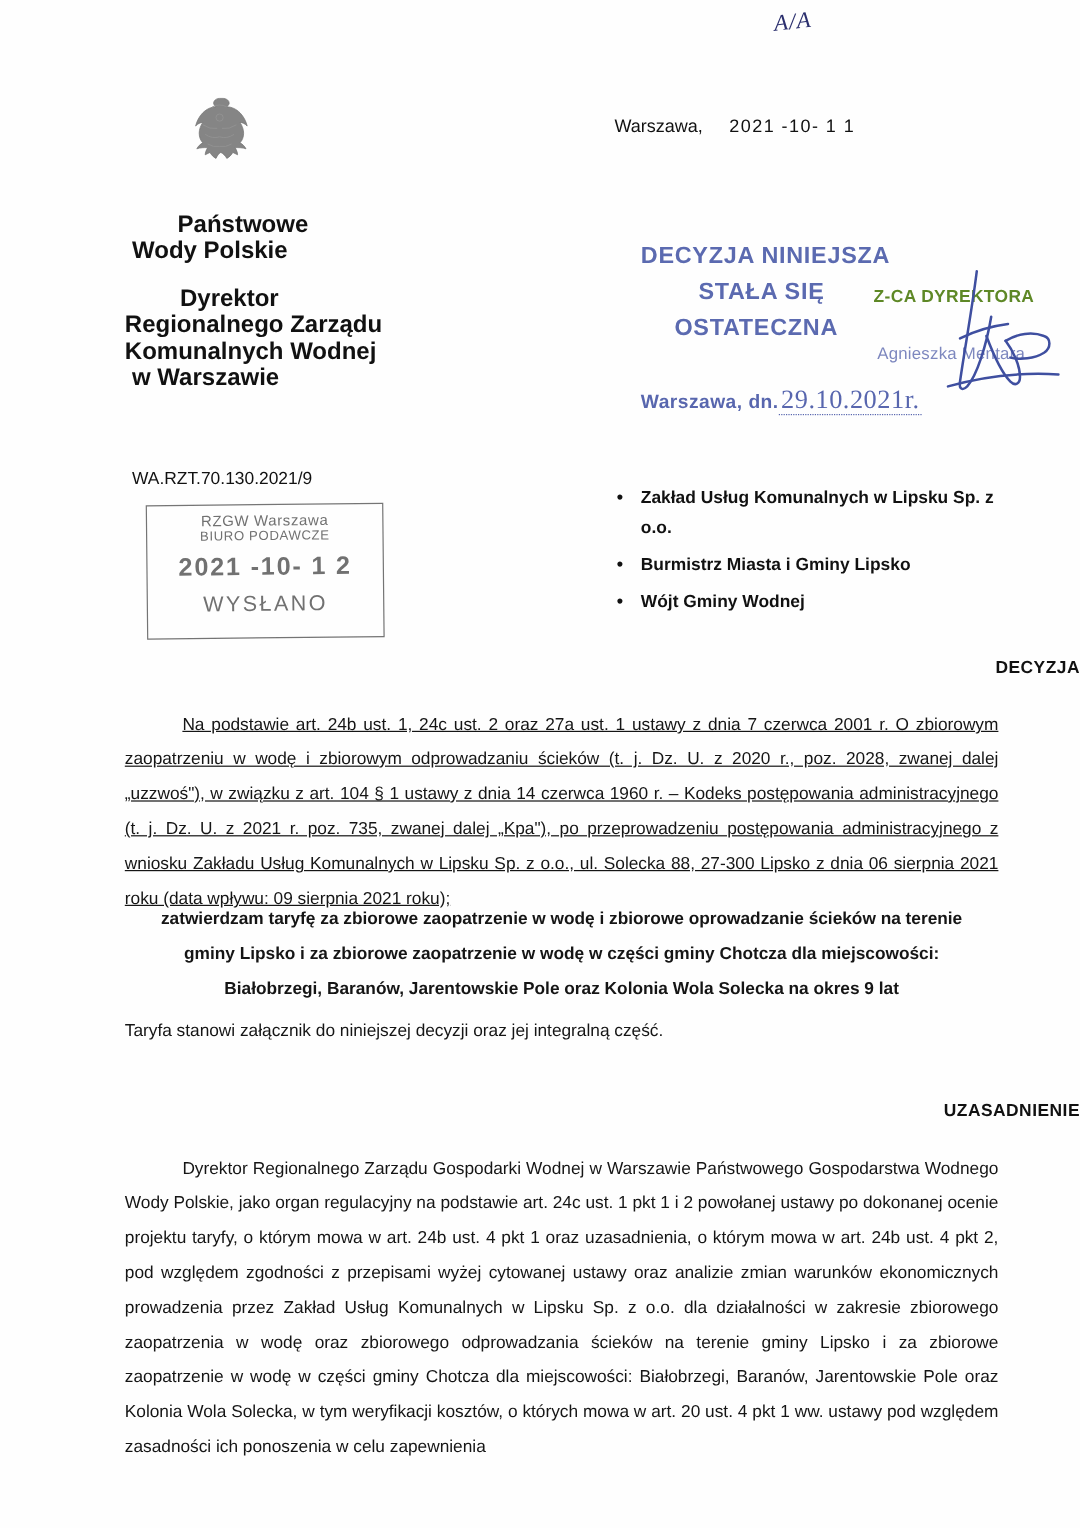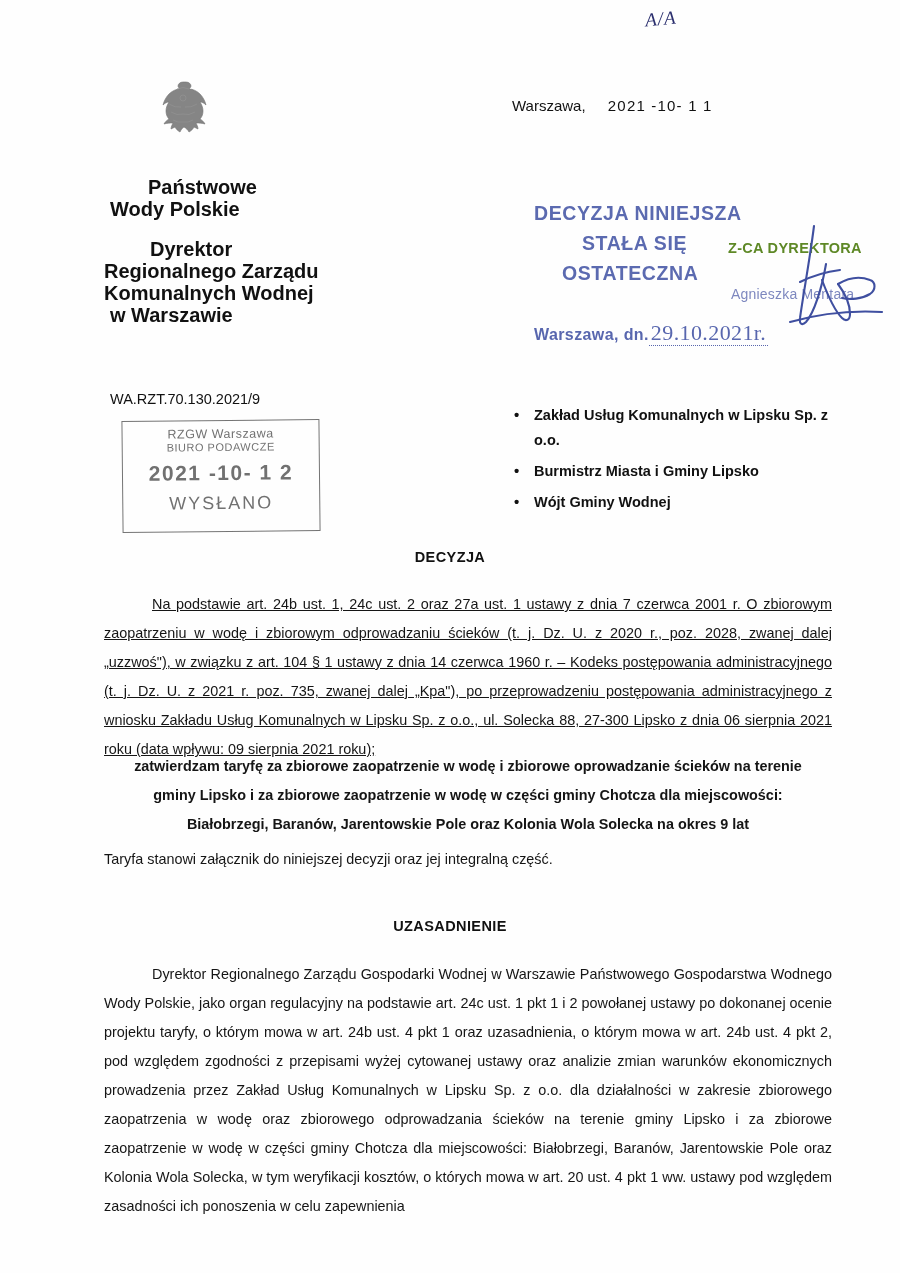--- a/index.html
+++ b/index.html
@@ -207,21 +207,21 @@
     position: absolute;
     left: -20px;
     top: -1px;
     font-size: 15px;
   }
 
   
   .h-center {
     position: absolute;
     width: 100%;
-    text-align: center;
+    text-align: right;
     font-size: 14.5px;
     font-weight: bold;
     letter-spacing: 0.4px;
     color: #111;
   }
   #h-decyzja { top: 549px; }
   #h-uzasadnienie { top: 918px; }
 
   .para {
     position: absolute;

